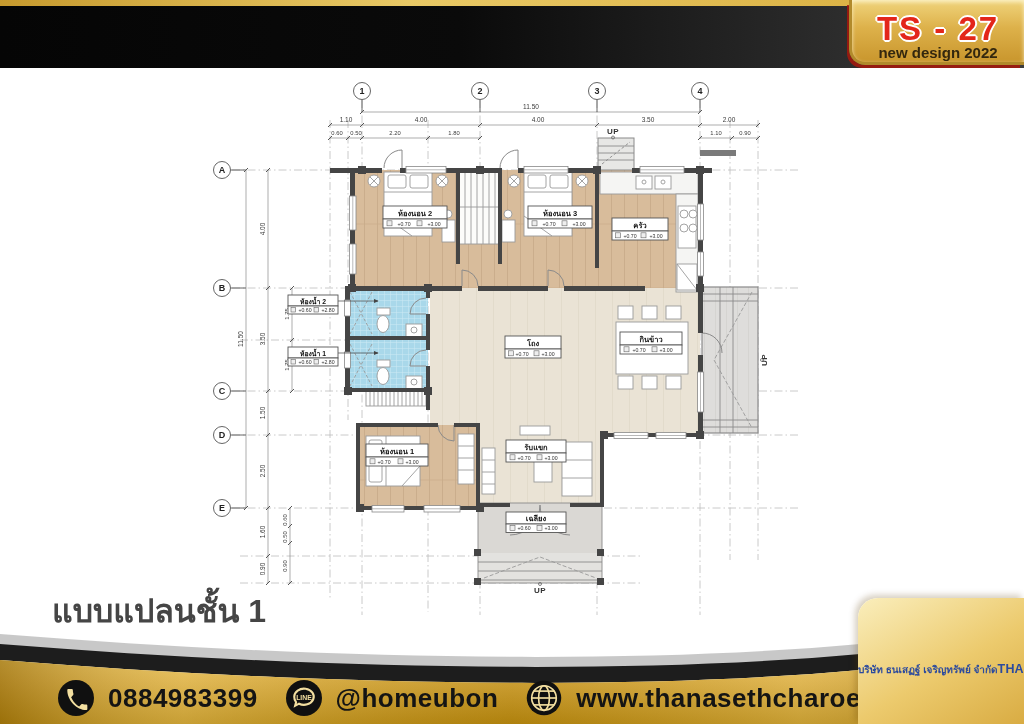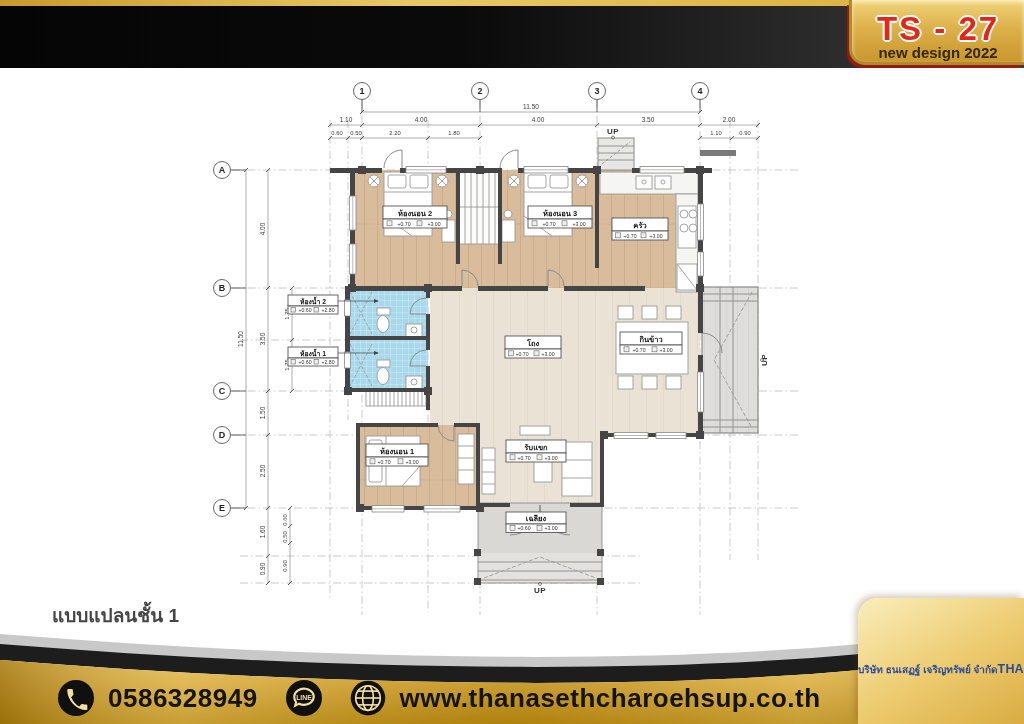--- a/index.html
+++ b/index.html
@@ -13,21 +13,21 @@
             background:linear-gradient(90deg,#050505 0%,#0a0a0a 45%,#3d3d3d 100%);}
   .badge{position:absolute;top:0;right:0;width:172px;height:62px;z-index:6;
          background:linear-gradient(180deg,#f0d47c 0%,#ddb14a 45%,#c9962d 100%);
          border:3px solid #b18a2b;border-top:none;border-right:none;
          border-radius:0 0 0 16px;text-align:center;
          box-shadow:-3px 4px 0 -1px rgba(168,24,12,.85), inset 0 2px 4px rgba(255,250,220,.8);}
   .badge-title{margin-top:10px;font-size:33px;font-weight:900;letter-spacing:2px;color:#e3261a;
          text-shadow:-2px 0 0 #fff,2px 0 0 #fff,0 -2px 0 #fff,0 2px 0 #fff,-1px -1px 0 #fff,1px 1px 0 #fff,-1px 1px 0 #fff,1px -1px 0 #fff;}
   .badge-sub{font-size:15px;font-weight:800;color:#33270e;margin-top:-4px;text-align:center;}
   
-  .caption{position:absolute;left:52px;top:600px;font-size:19px;font-weight:600;color:#454545;z-index:4;}
+  .caption{position:absolute;left:52px;top:585px;font-size:32px;font-weight:600;color:#454545;z-index:4;}
   
   .footer-art{position:absolute;left:0;top:624px;width:1024px;height:100px;z-index:3;}
   .contact{position:absolute;left:58px;top:676px;height:44px;display:flex;align-items:center;gap:14px;z-index:7;}
   .contact .txt{font-size:26px;font-weight:800;color:#141414;letter-spacing:.5px;white-space:nowrap;}
   .cicon{width:36px;height:36px;flex:0 0 auto;}
   
   .logo-panel{position:absolute;right:0;bottom:0;width:166px;height:126px;z-index:8;
         background:linear-gradient(150deg,#faeebc 0%,#ecca6d 55%,#d9ac43 100%);
         border-top-left-radius:20px;box-shadow:-3px -3px 6px rgba(90,60,0,.25);
         display:flex;flex-direction:row;align-items:center;padding-top:16px;box-sizing:border-box;}
@@ -497,26 +497,27 @@
   <path fill="#1d1d1d" d="M0,20 C300,44 620,52 860,30 C920,24 980,16 1024,6 L1024,22 C980,32 920,40 860,46 C620,68 300,60 0,36 Z"></path>
   <path fill="url(#goldV)" d="M0,36 C300,60 620,68 860,46 C920,40 980,32 1024,22 L1024,100 L0,100 Z"></path>
   <path fill="url(#goldH)" d="M0,36 C300,60 620,68 860,46 C920,40 980,32 1024,22 L1024,100 L0,100 Z"></path>
 </svg>
 
 <div class="contact">
   <svg class="cicon" viewBox="0 0 24 24">
     <circle cx="12" cy="12" r="12" fill="#101010"></circle>
     <path fill="#f3dfa0" d="M9.2 13.9c1.2 2.2 3 4 5.2 5.2l1.7-1.7c.25-.25.6-.32.9-.2.9.3 1.9.47 2.9.47.5 0 .85.36.85.84v2.6c0 .47-.36.84-.85.84C12.6 22 5.2 14.6 5.2 6.4c0-.48.37-.85.85-.85h2.6c.48 0 .84.37.84.85 0 1 .17 2 .47 2.9.1.3.04.65-.2.9l-1.56 1.7z" transform="scale(0.86) translate(2,1.4)"></path>
   </svg>
-  <span class="txt">0586328949</span>
+  <span class="txt">0884983399</span>
   <svg class="cicon" viewBox="0 0 24 24" style="margin-left:14px">
     <circle cx="12" cy="12" r="12" fill="#101010"></circle>
     <path fill="none" stroke="#f3dfa0" stroke-width="1.4" d="M5.5,11.2 a6.5,5.4 0 1 1 3.2,4.6 l-2.6,1.4 0.6-2.4 a5.4,5.4 0 0 1 -1.2,-3.6 z"></path>
     <text x="12" y="13.4" text-anchor="middle" font-size="4.6" font-weight="bold" fill="#f3dfa0">LINE</text>
   </svg>
+  <span class="txt">@homeubon</span>
   <svg class="cicon" viewBox="0 0 24 24" style="margin-left:14px">
     <circle cx="12" cy="12" r="11.5" fill="#101010"></circle>
     <g stroke="#f3dfa0" stroke-width="1.1" fill="none">
       <circle cx="12" cy="12" r="8.2"></circle>
       <ellipse cx="12" cy="12" rx="3.6" ry="8.2"></ellipse>
       <line x1="3.8" y1="12" x2="20.2" y2="12"></line>
       <line x1="5" y1="7.4" x2="19" y2="7.4"></line>
       <line x1="5" y1="16.6" x2="19" y2="16.6"></line>
     </g>
   </svg>

